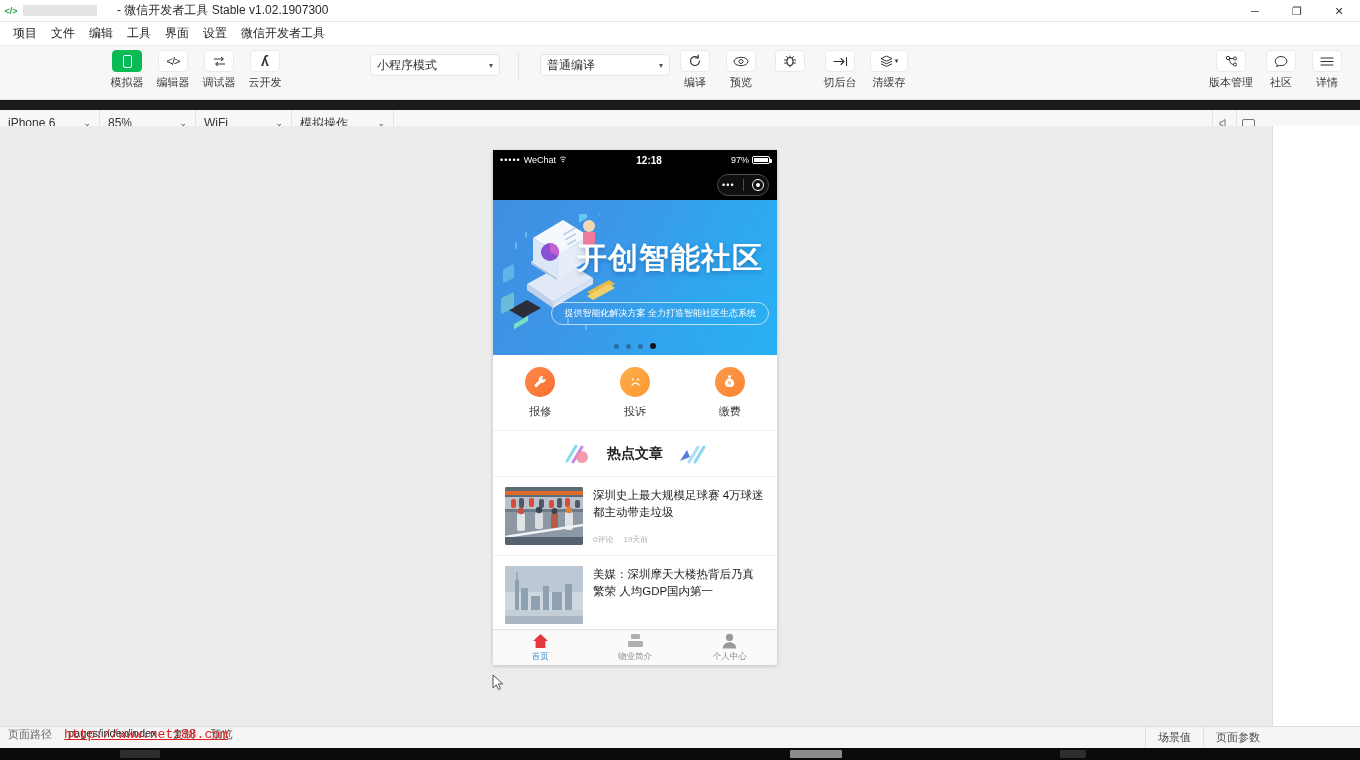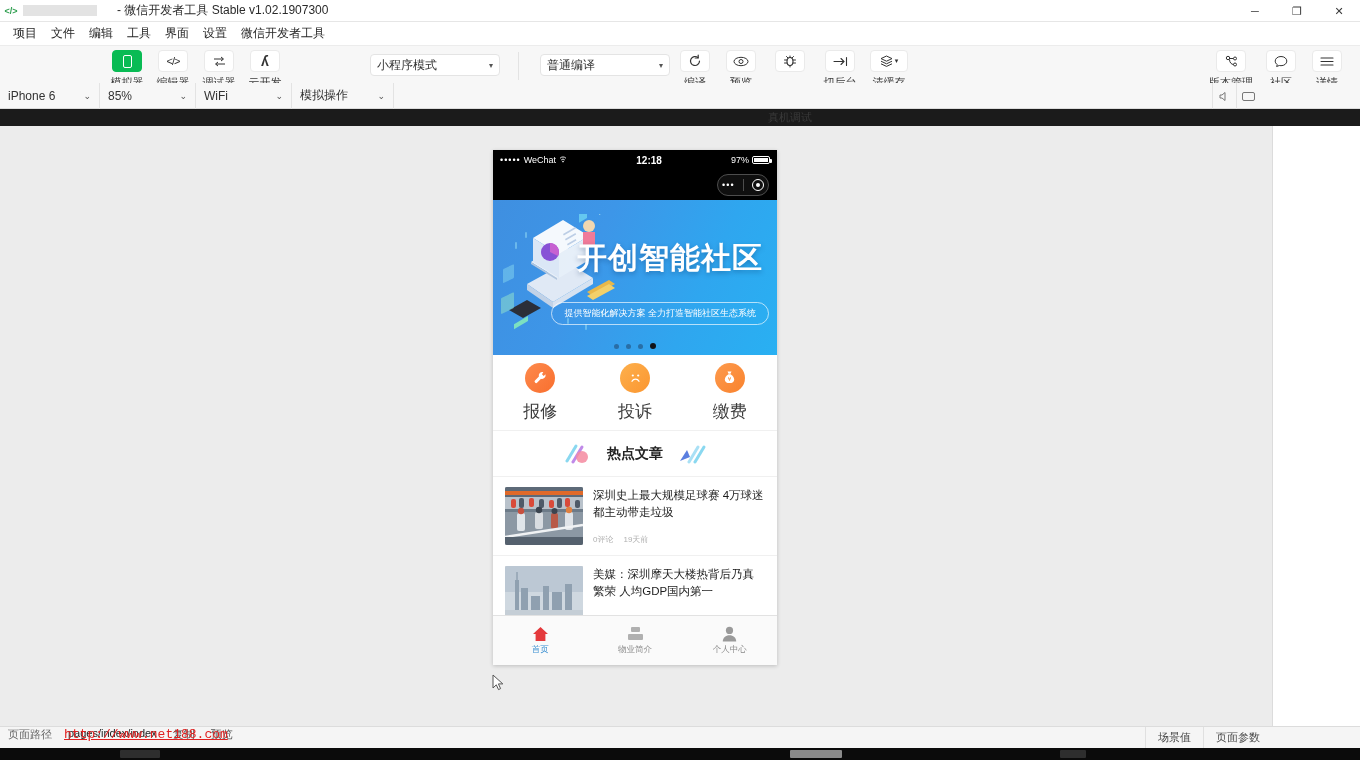--- a/index.html
+++ b/index.html
@@ -107,25 +107,25 @@
     transform: translateY(-50%);
     font-size: 8px; color: #555;
   }
   .tool-sep {
     position: absolute;
     width: 1px; background: #e3e3e3;
   }
 
   
   .devbar {
-    position: absolute; top: 83px; left: 0;
+    position: absolute; top: 110px; left: 0;
     width: 1360px; height: 26px;
     background: #f7f7f7;
     border-bottom: 1px solid #dcdcdc;
-    display: flex; align-items: center;
+    display: flex; 
   }
   .dev-sel {
     height: 26px;
     display: flex; align-items: center;
     padding: 0 8px;
     font-size: 12px; color: #333;
     border-right: 1px solid #e3e3e3;
     position: relative;
     white-space: nowrap;
   }
@@ -247,21 +247,21 @@
   }
   .quick-item {
     flex: 1; display: flex; flex-direction: column;
     align-items: center; justify-content: center; gap: 7px;
   }
   .q-circle {
     width: 30px; height: 30px; border-radius: 50%;
     display: flex; align-items: center; justify-content: center;
     color: #fff; font-size: 15px;
   }
-  .q-label { font-size: 17px; color: #3b3b3b; }
+  .q-label { font-size: 11px; color: #3b3b3b; }
 
   
   .hot {
     height: 46px; display: flex; align-items: center;
     justify-content: center; gap: 14px;
     border-bottom: 1px solid #f0f0f0;
   }
   .hot-title { font-size: 14px; font-weight: bold; color: #222; }
   .hot-deco { width: 30px; height: 22px; }
 
@@ -283,21 +283,21 @@
   }
   .art-meta {
     font-size: 8px; color: #b0b0b0;
     display: flex; gap: 10px;
     margin-top: 6px;
   }
 
   
   .tabbar {
     position: absolute; bottom: 0; left: 0; right: 0;
-    height: 50px;
+    height: 36px;
     background: #fafafa;
     border-top: 1px solid #e2e2e2;
     display: flex;
   }
   .tab {
     flex: 1; display: flex; flex-direction: column;
     align-items: center; justify-content: center; gap: 2px;
   }
   .tab-icon { height: 17px; display: flex; align-items: center; }
   .tab-label { font-size: 8.5px; color: #8a8a8a; }

